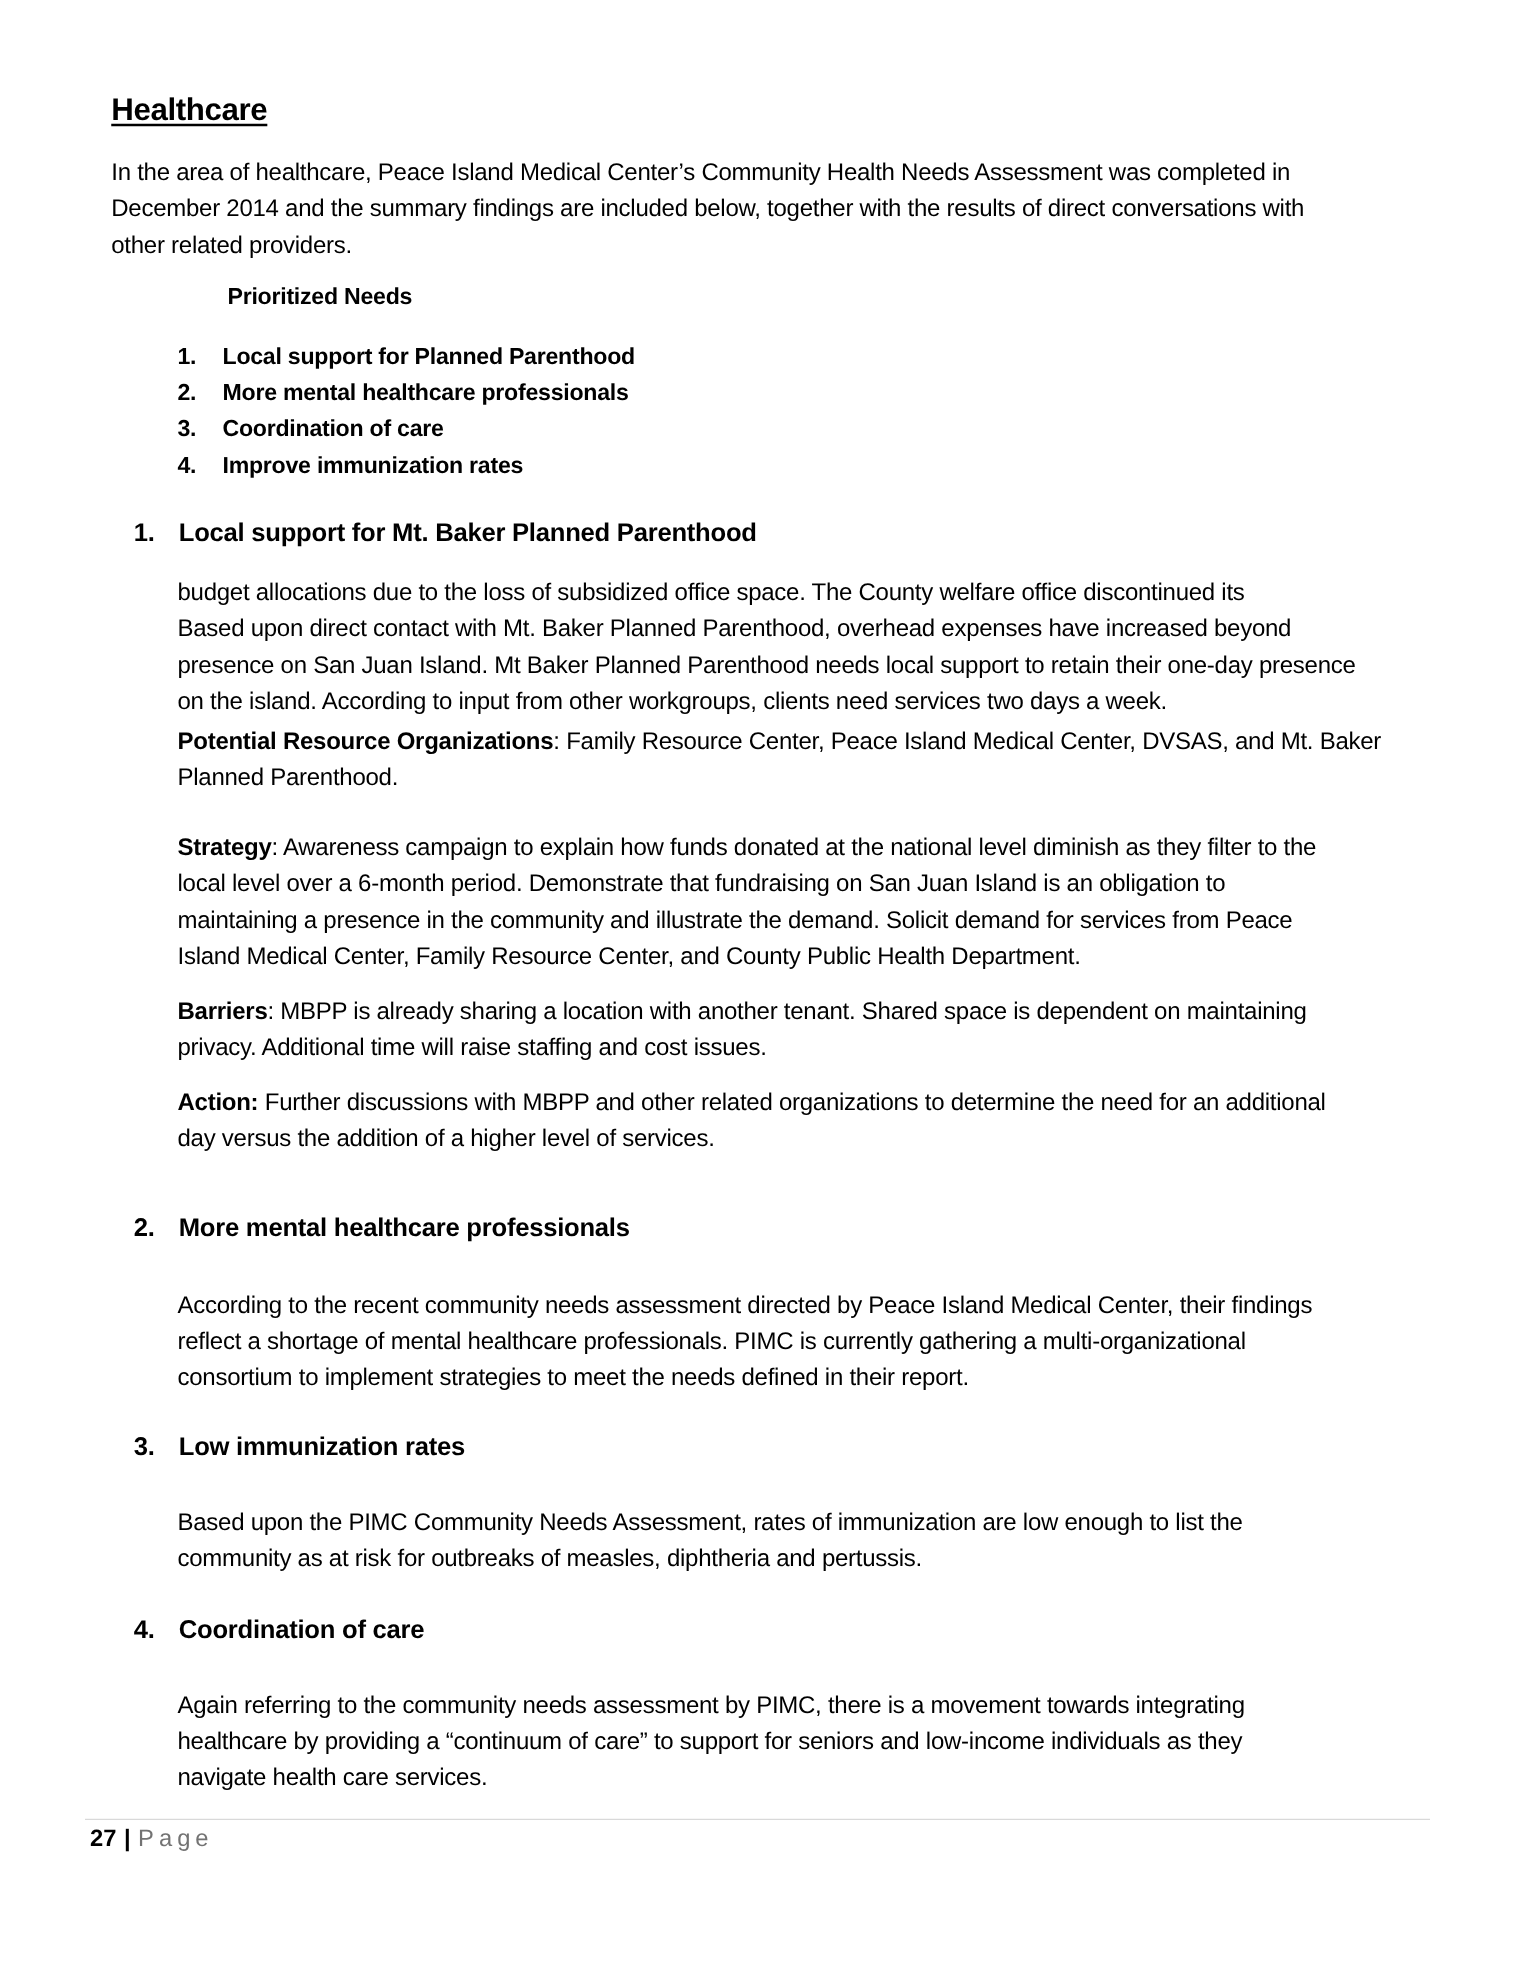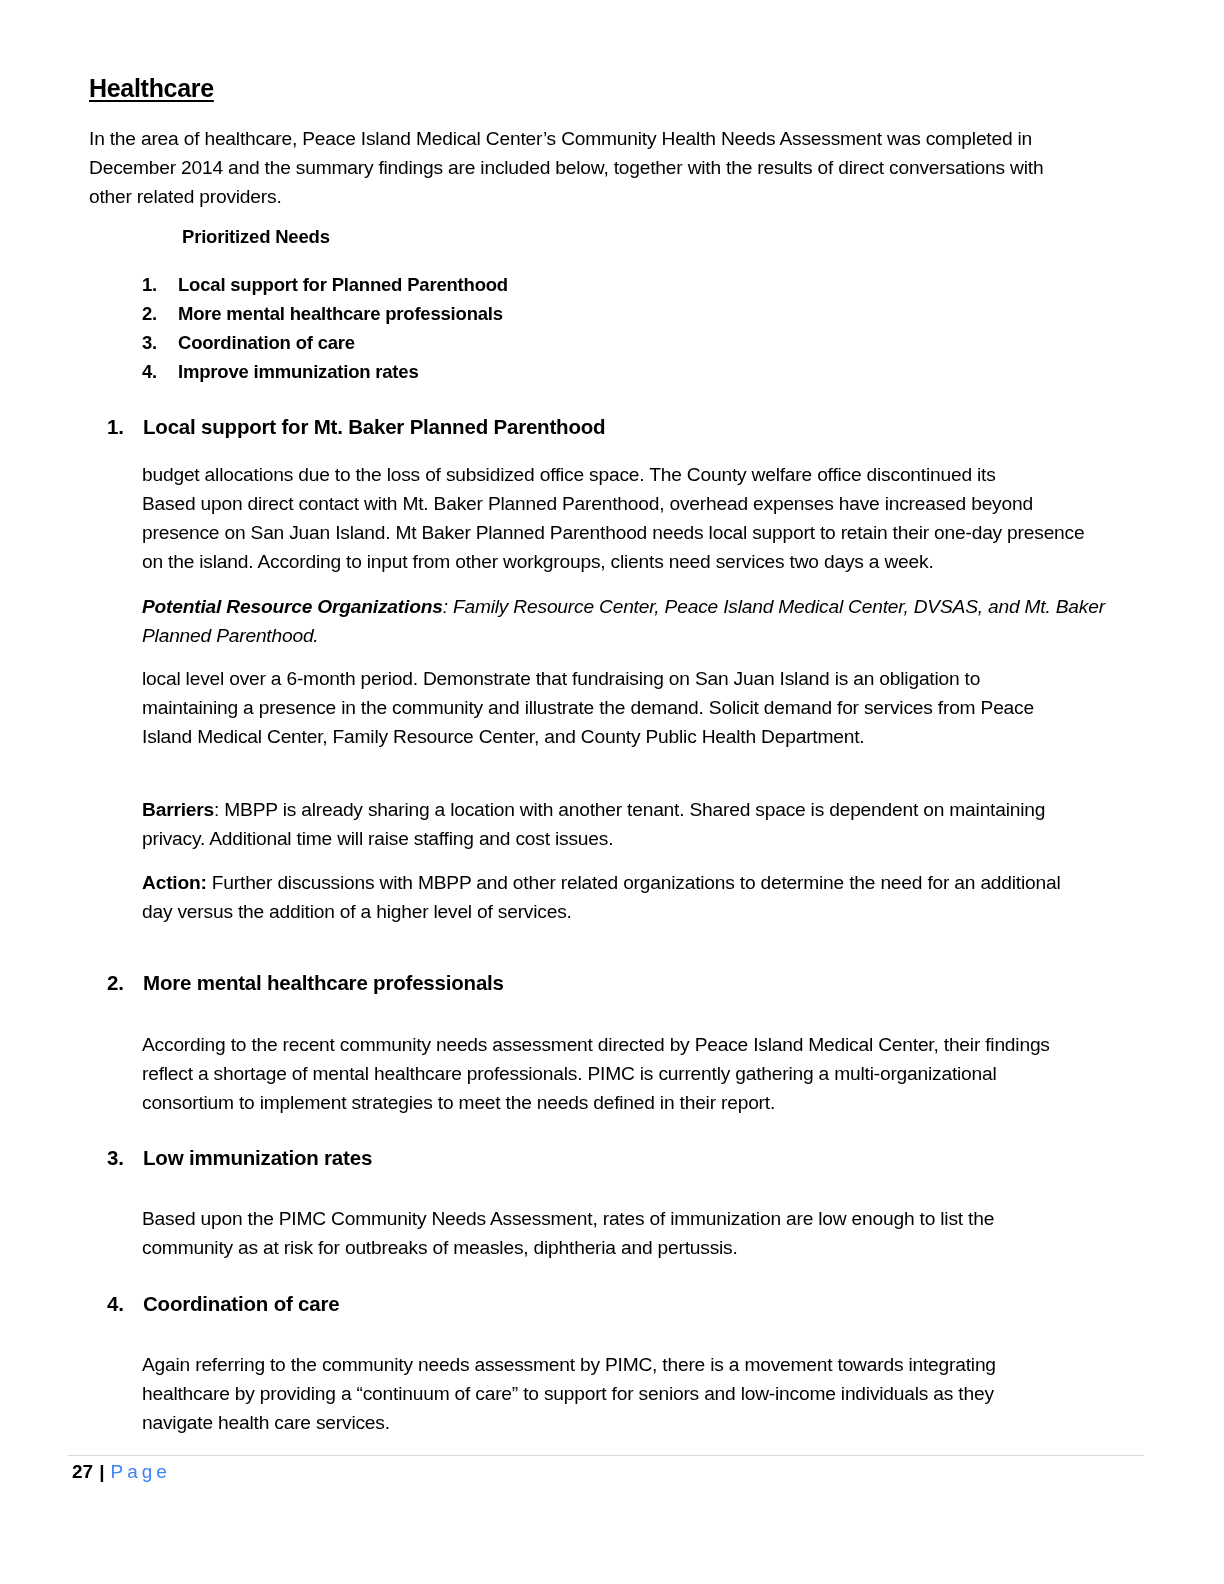--- a/index.html
+++ b/index.html
@@ -25,21 +25,21 @@
     .para { left: 142px; }
     .line { display: block; }
     b.lbl { font-weight: bold; }
     .footer-rule {
       position: absolute; left: 68px; top: 1455px; width: 1076px; height: 1px;
       background: #d9d9d9;
     }
     .footer { left: 72px; top: 1461px; font-size: 19px; }
     .footer .pnum { font-weight: bold; }
     .footer .sep { font-weight: bold; margin: 0 6px 0 6px; }
-    .footer .plabel { color: #3b82f6; letter-spacing: 4px; }
+    .footer .plabel { color: #737373; letter-spacing: 4px; }
   </style>
 </head>
 <body>
 
 <div class="page">
 
   <div class="abs title">Healthcare</div>
 
   <div class="abs body-text intro">
     <span class="line">In the area of healthcare, Peace Island Medical Center’s Community Health Needs Assessment was completed in</span>
@@ -73,26 +73,27 @@
     <span>Local support for Mt. Baker Planned Parenthood</span>
   </div>
 
   <div class="abs body-text para" style="top:460px;">
     <span class="line">budget allocations due to the loss of subsidized office space.  The County welfare office discontinued its</span>
     <span class="line">Based upon direct contact with Mt. Baker Planned Parenthood, overhead expenses have increased beyond</span>
     <span class="line">presence on San Juan Island. Mt Baker Planned Parenthood needs local support to retain their one-day presence</span>
     <span class="line">on the island.  According to input from other workgroups, clients need services two days a week.</span>
   </div>
 
-  <div class="abs body-text para" style="top:592px;font-style:italic;">
+  <div class="abs body-text para" style="top:579px;">
     <span class="line"><b class="lbl">Potential Resource Organizations</b><span>: Family Resource Center, Peace Island Medical Center, DVSAS, and Mt. Baker</span></span>
     <span class="line">Planned Parenthood.</span>
   </div>
 
   <div class="abs body-text para" style="top:664px;">
+    <span class="line"><b class="lbl">Strategy</b><span>: Awareness campaign to explain how funds donated at the national level diminish as they filter to the</span></span>
     <span class="line">local level over a 6-month period. Demonstrate that fundraising on San Juan Island is an obligation to</span>
     <span class="line">maintaining a presence in the community and illustrate the demand. Solicit demand for services from Peace</span>
     <span class="line">Island Medical Center, Family Resource Center, and County Public Health Department.</span>
   </div>
 
   <div class="abs body-text para" style="top:795px;">
     <span class="line"><b class="lbl">Barriers</b><span>: MBPP is already sharing a location with another tenant.  Shared space is dependent on maintaining</span></span>
     <span class="line">privacy.  Additional time will raise staffing and cost issues.</span>
   </div>
 

